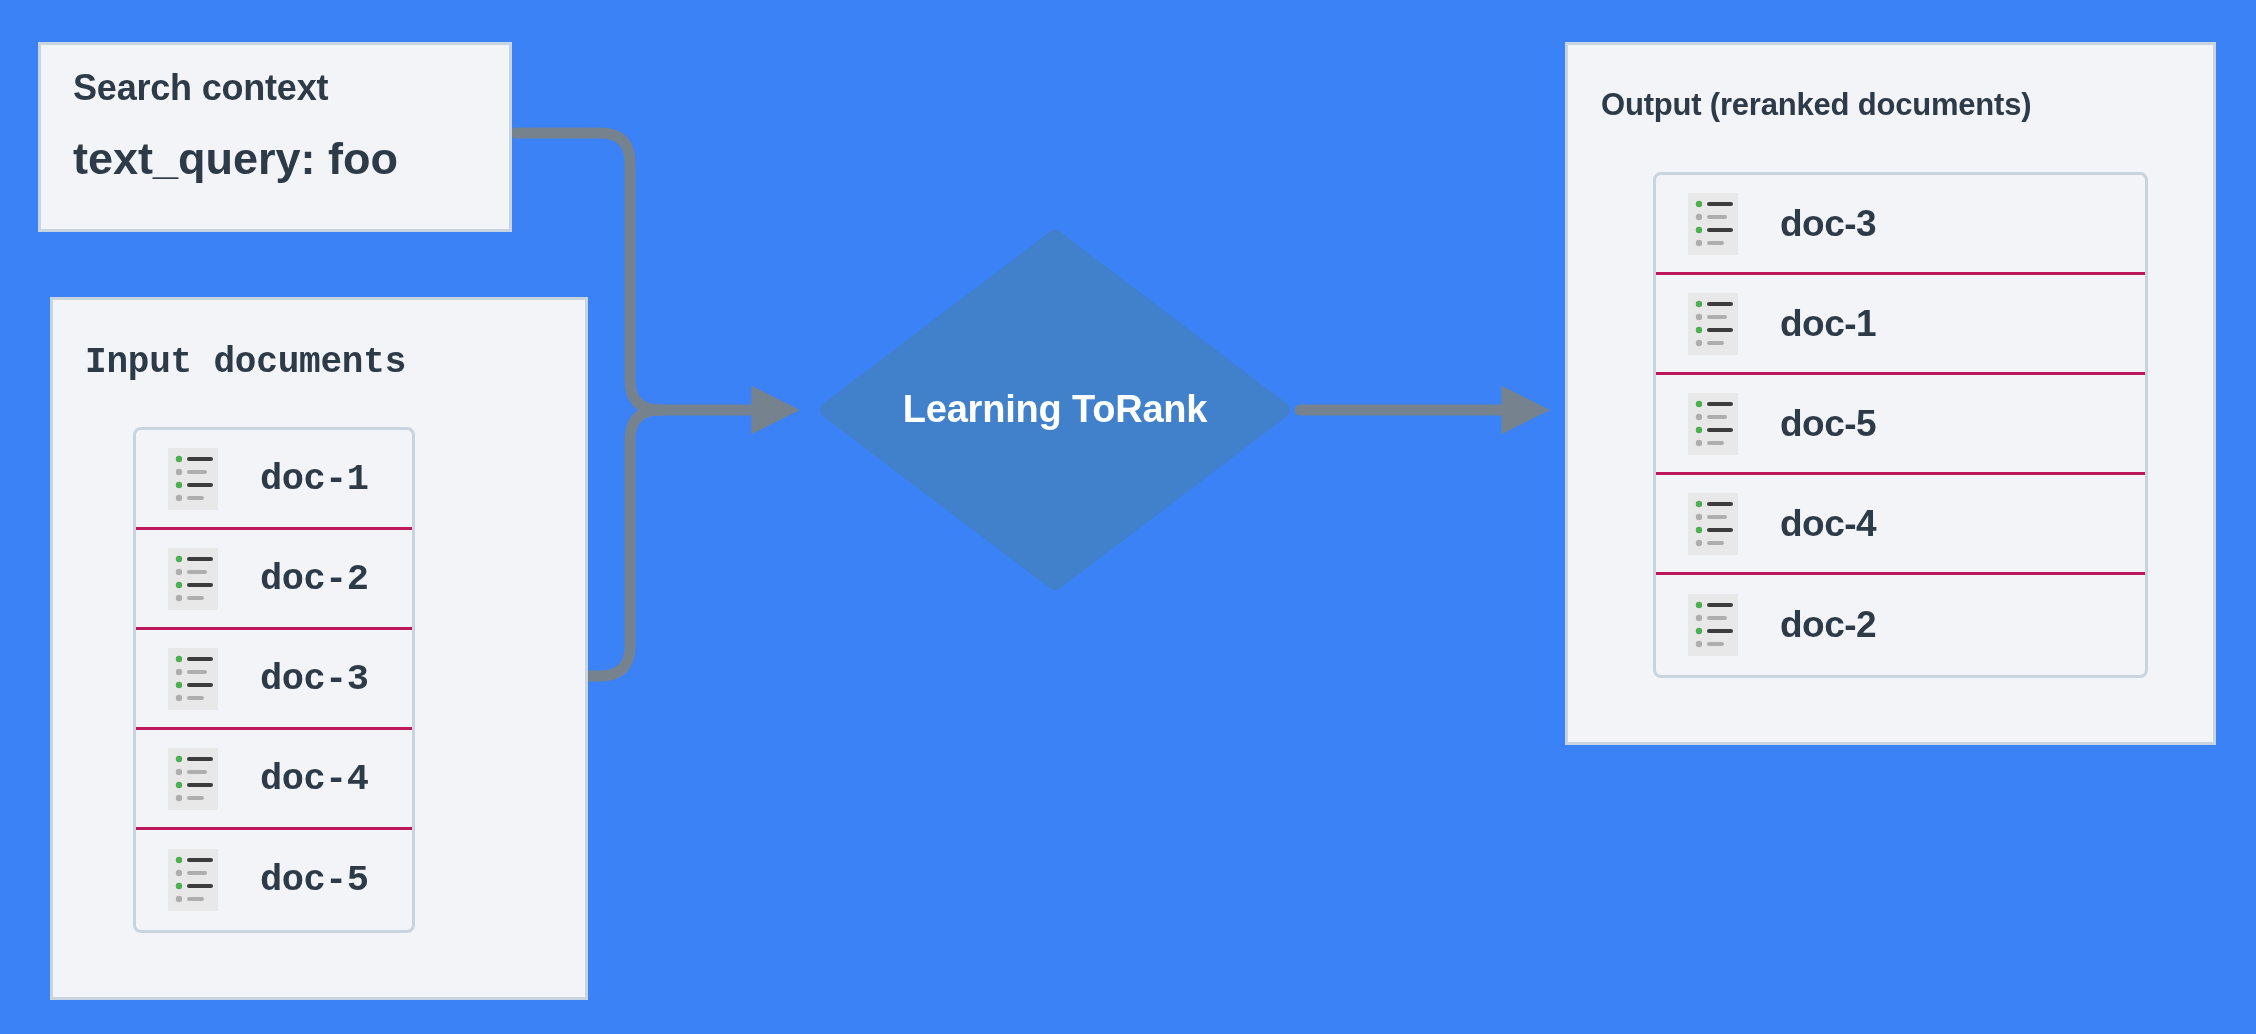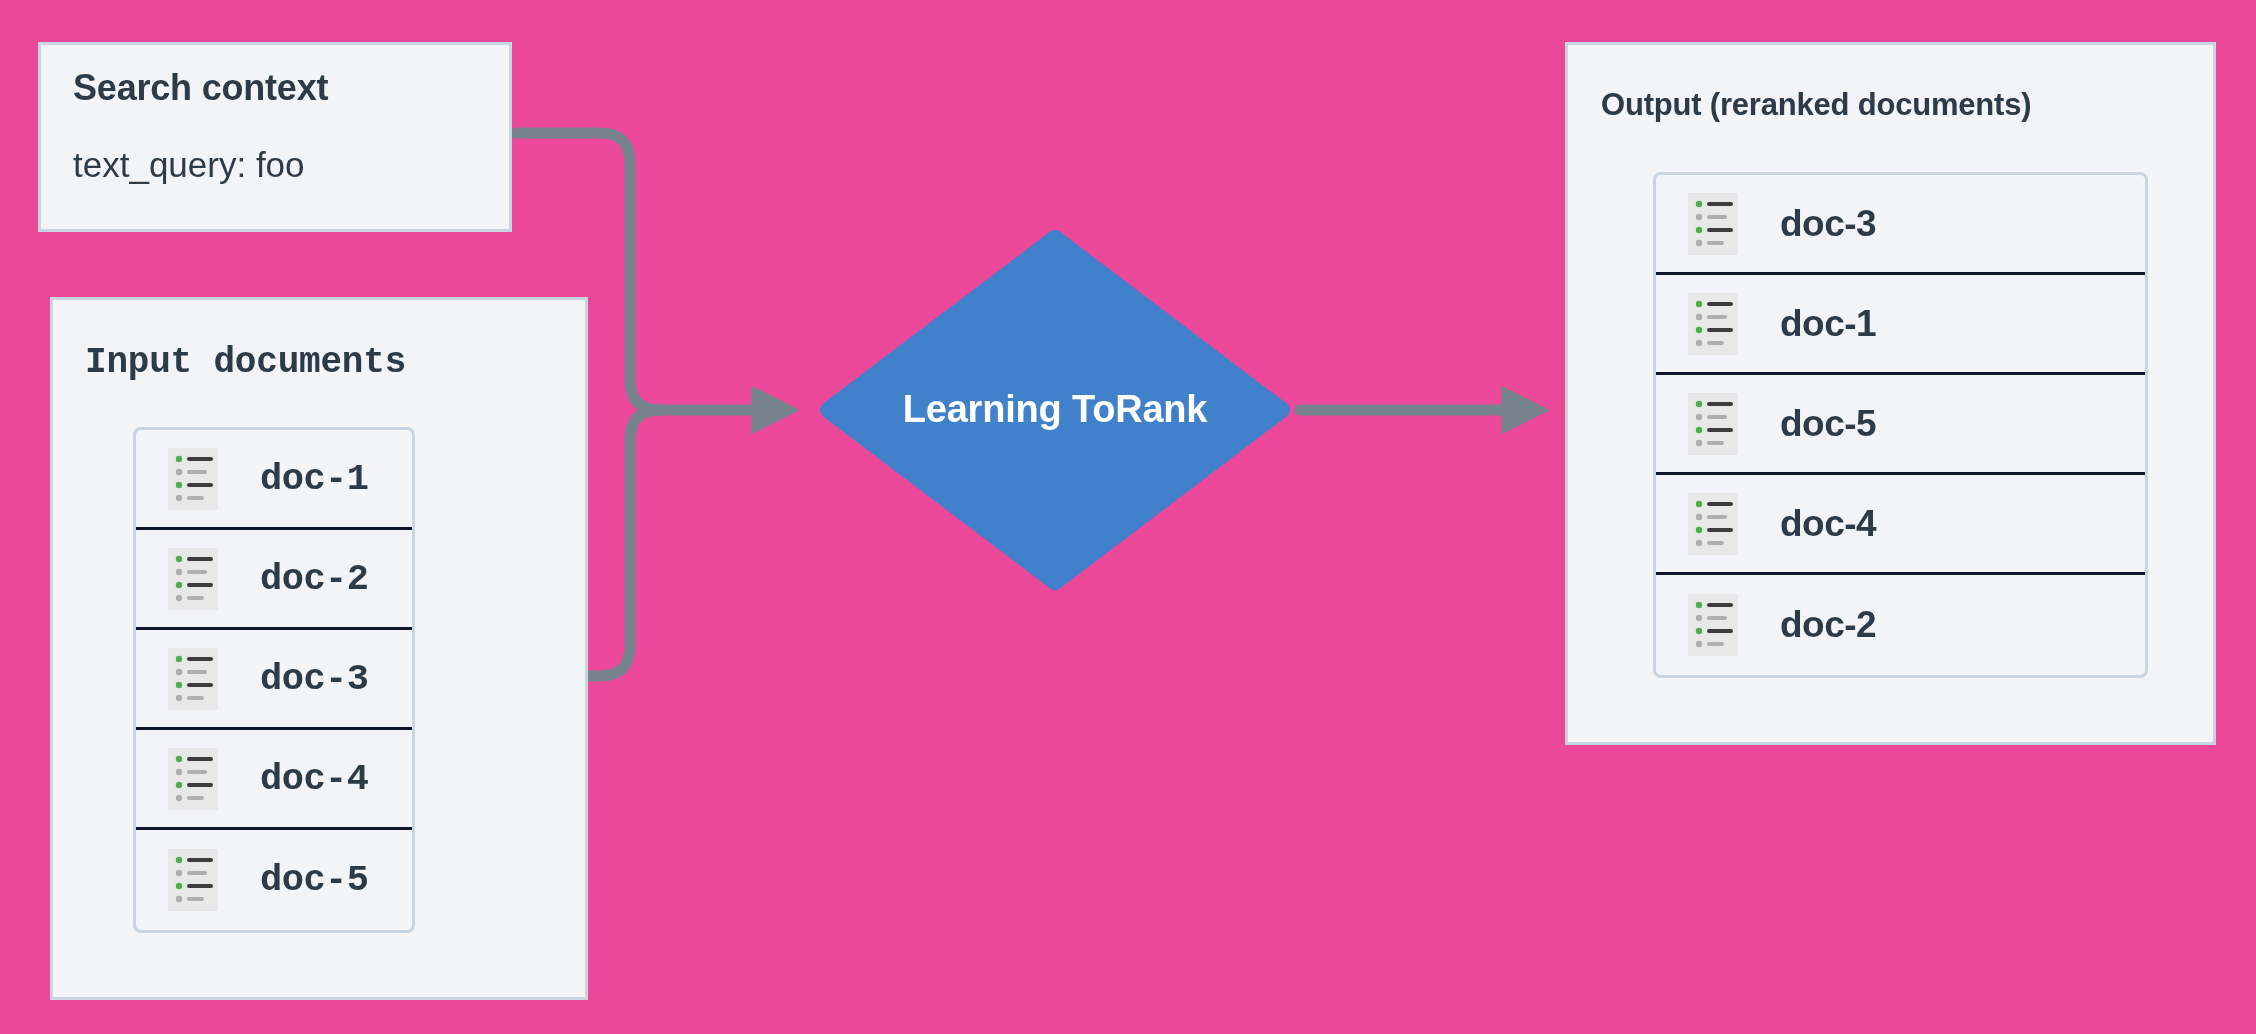--- a/index.html
+++ b/index.html
@@ -9,21 +9,21 @@
     background: #ffffff;
   }
   body {
     font-family: "Liberation Sans", sans-serif;
     -webkit-font-smoothing: antialiased;
   }
   #stage {
     position: relative;
     width: 2256px;
     height: 1034px;
-    background: #ec4899;
+    background: #3b82f6;
     overflow: hidden;
   }
 
   
   .panel {
     position: absolute;
     background: #f2f4f7;
     border: 3px solid #c8d4e0;
     box-sizing: border-box;
   }
@@ -43,24 +43,24 @@
   }
   #search-context .panel-title {
     position: absolute;
     left: 32px;
     top: 22px;
     font-size: 36px;
   }
   #search-context .kv {
     position: absolute;
     left: 32px;
-    top: 100px;
-    font-size: 35px;
+    top: 88px;
+    font-size: 45px;
     color: #2d3a48;
-    font-weight: normal;
+    font-weight: bold;
     white-space: nowrap;
   }
 
   
   #input-panel {
     left: 50px;
     top: 297px;
     width: 538px;
     height: 703px;
     font-family: Liberation Mono, monospace;
@@ -104,21 +104,21 @@
     border-radius: 8px;
     background: #f2f4f7;
     box-sizing: border-box;
     overflow: hidden;
   }
   .doc-row {
     display: flex;
     align-items: center;
     height: 100px;
     box-sizing: border-box;
-    border-bottom: 3px solid #0f172a;
+    border-bottom: 3px solid #be185d;
     padding-left: 32px;
   }
   .doc-row:last-child { border-bottom: none; }
 
   .doc-icon {
     width: 50px;
     height: 62px;
     background: #e8e8e8;
     flex: 0 0 auto;
     display: block;

